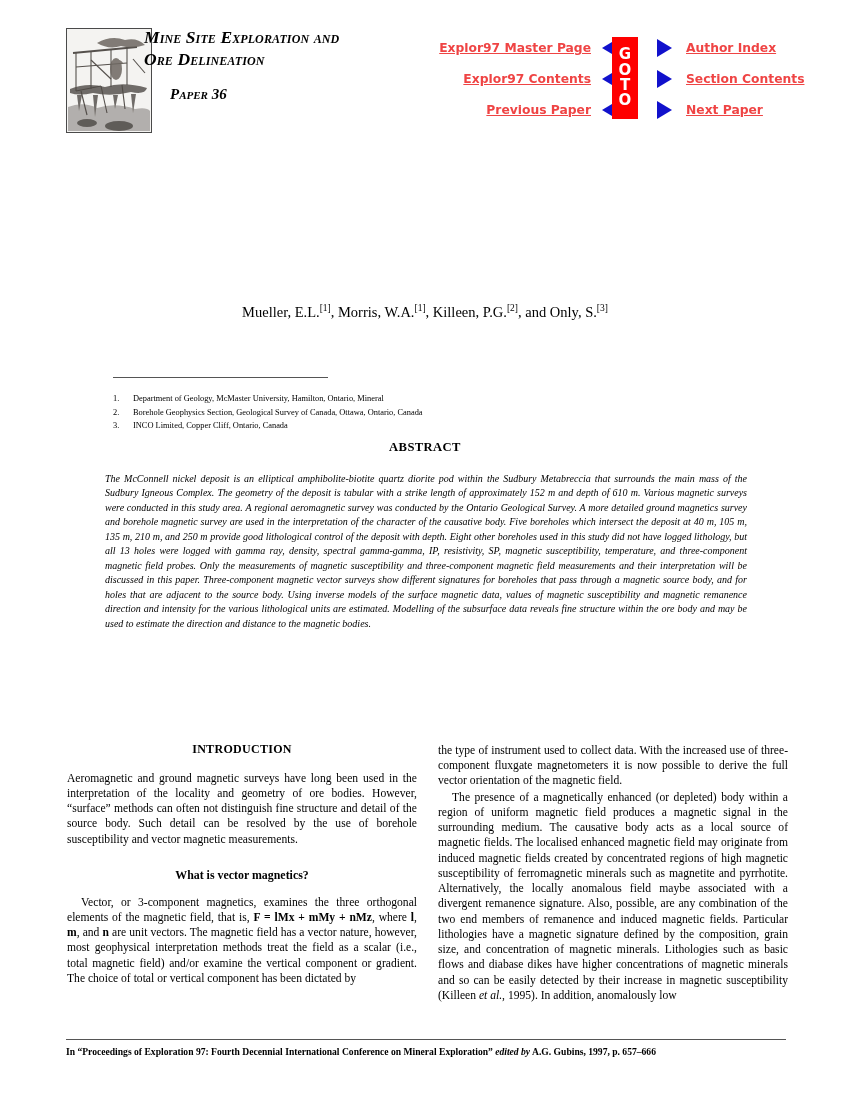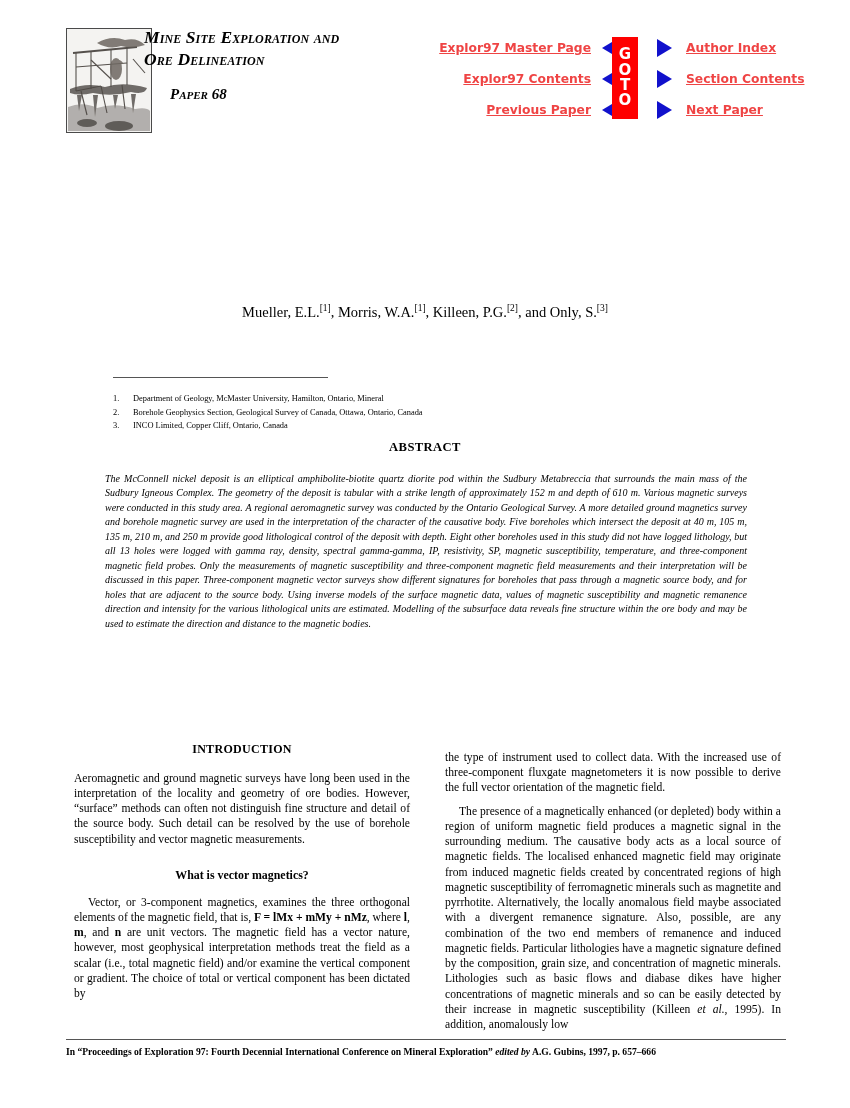--- a/index.html
+++ b/index.html
@@ -226,21 +226,21 @@
     letter-spacing: 0.3px;
     margin: 0 0 13px 0;
   }
   .sub-head {
     text-align: center;
     font-weight: bold;
     font-size: 11.9px;
     margin: 21px 0 11px 0;
   }
   .col p {
-    margin: 8px;
+    margin: 1px;
     text-align: justify;
   }
   .col p.indent { text-indent: 14px; }
   .col p + p { margin-top: 0; }
 
   
   .footer-rule {
     position: absolute;
     top: 1039px;
     left: 66px;
@@ -297,21 +297,21 @@
         <g fill="#3d3935" opacity="0.7">
           <ellipse cx="20" cy="94" rx="10" ry="4"></ellipse>
           <ellipse cx="52" cy="97" rx="14" ry="5"></ellipse>
         </g>
       </svg>
     </div>
 
     <div class="header-titles">
       <div class="series-title">Mine Site Exploration and</div>
       <div class="series-title">Ore Delineation</div>
-      <div class="paper-no">Paper 68</div>
+      <div class="paper-no">Paper 36</div>
     </div>
 
     <div class="nav">
 
       <div class="goto-badge">
         <span>G</span>
         <span>O</span>
         <span>T</span>
         <span>O</span>
       </div>

